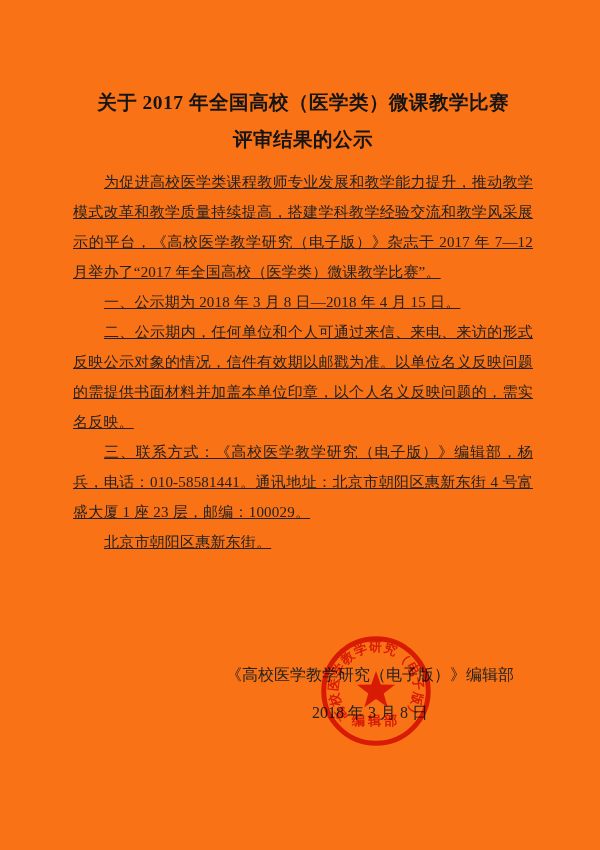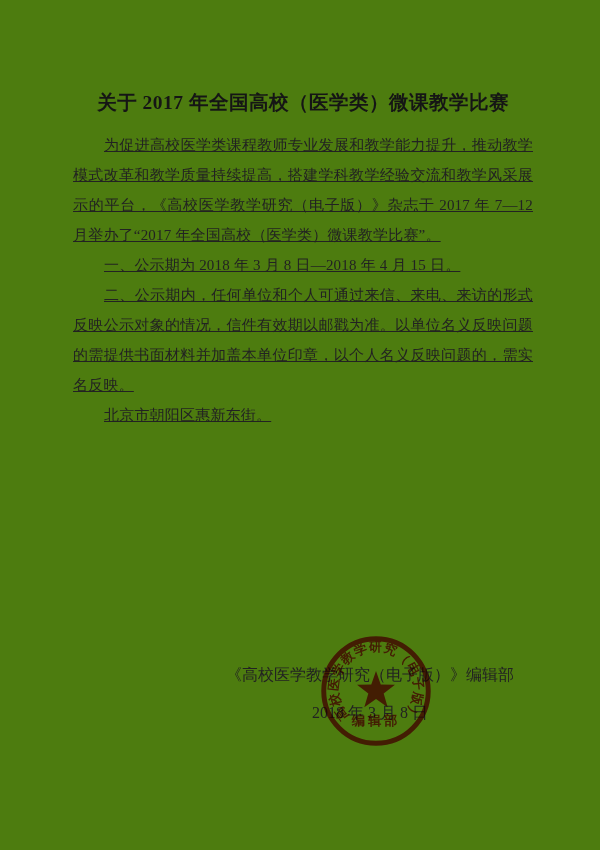--- a/index.html
+++ b/index.html
@@ -2,21 +2,21 @@
 <html><head>
 <meta charset="utf-8">
 <style>
   html,body{margin:0;padding:0;}
   body{
     width:600px;height:850px;background:#ffffff;
     font-family:"Liberation Serif","DejaVu Serif",serif;
     color:#1f1f1f;
     overflow:hidden;
   }
-  .page{position:relative;width:600px;height:850px;background:#4d7c0f;}
+  .page{position:relative;width:600px;height:850px;background:#f97316;}
   .content{position:absolute;left:73px;top:84px;width:460px;}
   .doc-title{
     font-size:19.5px;font-weight:700;line-height:37px;
     text-align:center;margin:0 0 9px 0;color:#151515;
     letter-spacing:0.5px;
   }
   .doc-title .tline{display:block;}
   p.body-para{
     font-size:15px;line-height:30px;margin:0;
     text-align:justify;text-indent:31px;
@@ -37,29 +37,31 @@
 </style>
 </head>
 <body>
 
 <div class="page">
 
   <div class="content">
 
     <h1 class="doc-title">
       <span class="tline">关于 2017 年全国高校（医学类）微课教学比赛</span>
+      <span class="tline">评审结果的公示</span>
     </h1>
 
     <p class="body-para">为促进高校医学类课程教师专业发展和教学能力提升，推动教学模式改革和教学质量持续提高，搭建学科教学经验交流和教学风采展示的平台，《高校医学教学研究（电子版）》杂志于 2017 年 7—12 月举办了“2017 年全国高校（医学类）微课教学比赛”。</p>
 
 
     <p class="body-para">一、公示期为 2018 年 3 月 8 日—2018 年 4 月 15 日。</p>
 
     <p class="body-para">二、公示期内，任何单位和个人可通过来信、来电、来访的形式反映公示对象的情况，信件有效期以邮戳为准。以单位名义反映问题的需提供书面材料并加盖本单位印章，以个人名义反映问题的，需实名反映。</p>
 
+    <p class="body-para">三、联系方式：《高校医学教学研究（电子版）》编辑部，杨兵，电话：010-58581441。通讯地址：北京市朝阳区惠新东街 4 号富盛大厦 1 座 23 层，邮编：100029。</p>
 
     <p class="body-para">北京市朝阳区惠新东街。</p>
 
   </div>
 
   <div class="signature">
     <span class="sig-org">《高校医学教学研究（电子版）》编辑部</span>
     <span class="sig-date">2018 年 3 月 8 日</span>
   </div>
 

